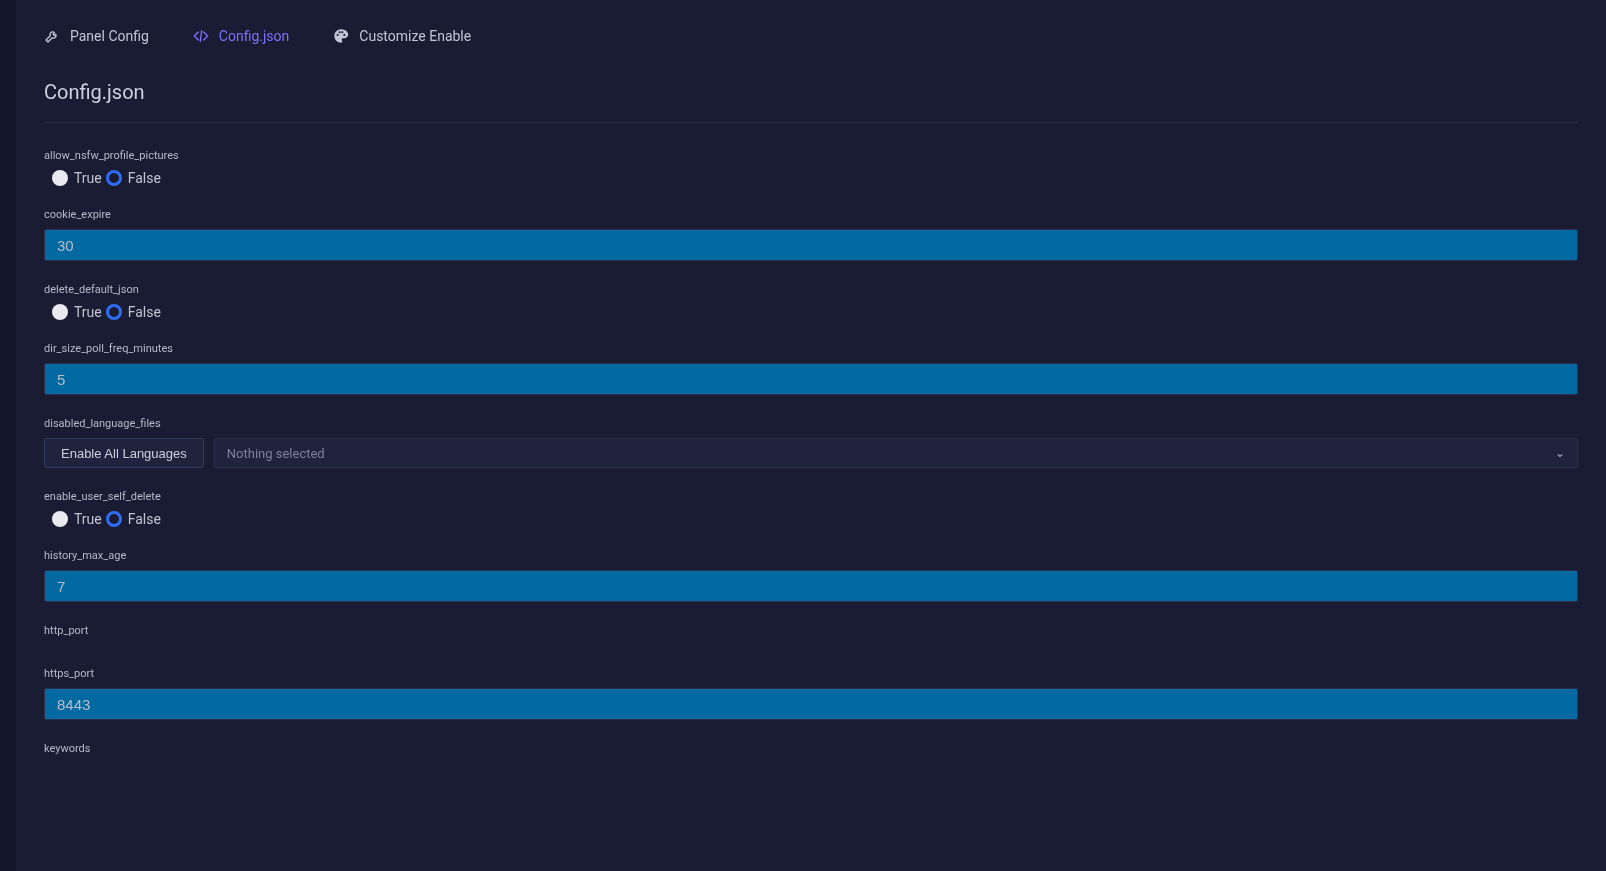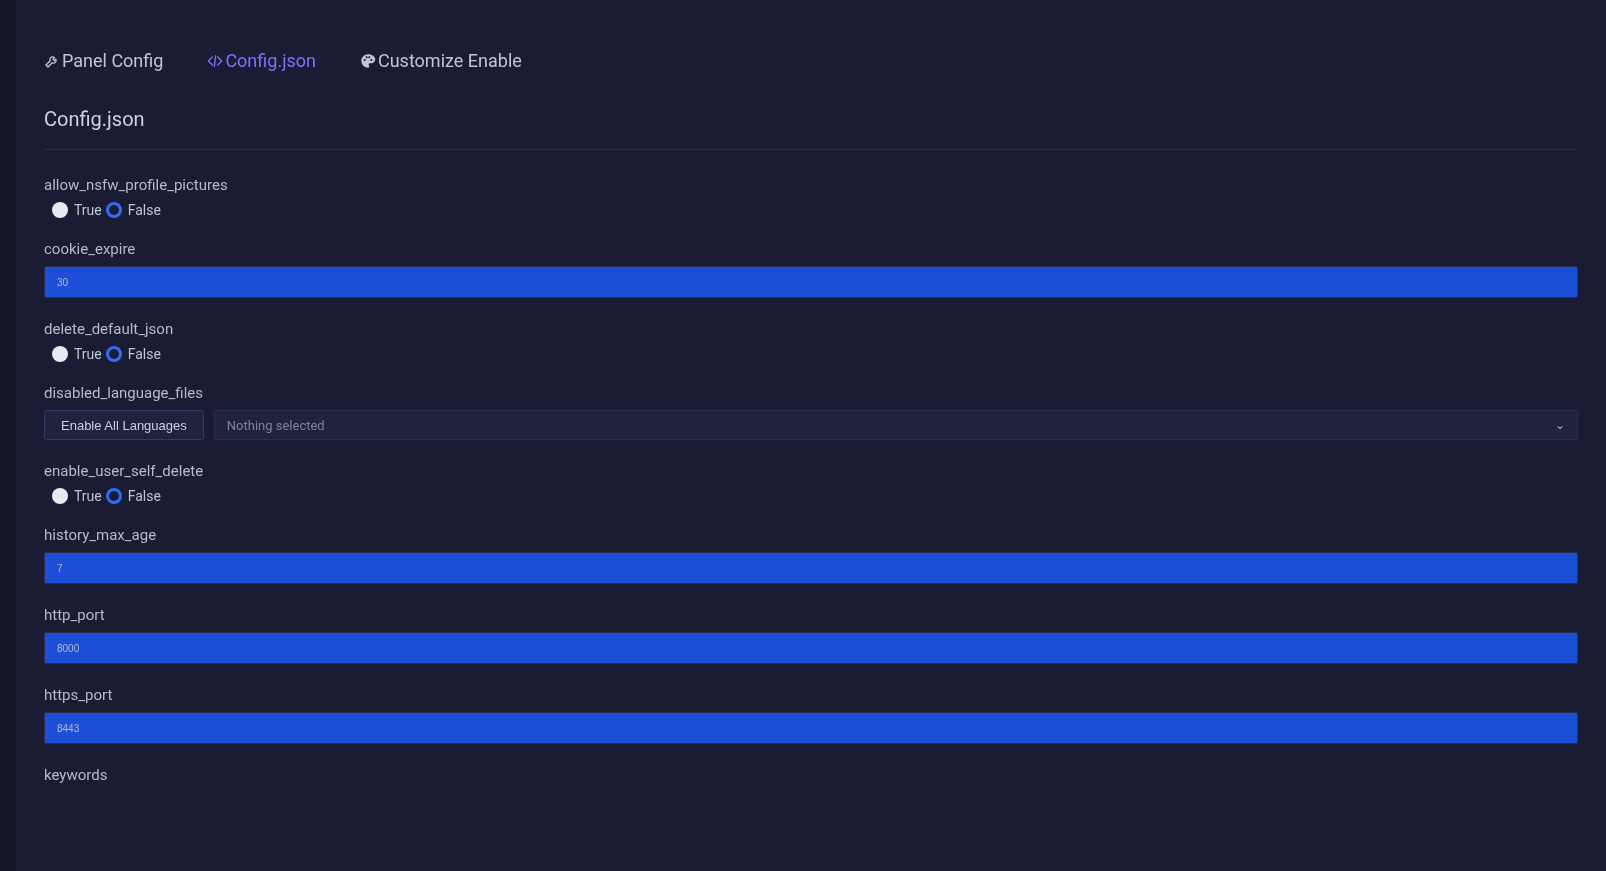--- a/index.html
+++ b/index.html
@@ -29,47 +29,46 @@
   }
   .tabs {
     display: flex;
     gap: 44px;
     margin-bottom: 30px;
     margin-top: 2px;
   }
   .tab {
     display: flex;
     align-items: center;
-    gap: 2px;
+    gap: 10px;
     color: #c2c6d4;
-    font-size: 18px;
+    font-size: 14px;
     cursor: pointer;
     padding: 6px 0;
-    margin-top: 22px;
   }
   .tab.active { color: #7a72ff; }
   .tab .icon { display: inline-flex; width: 16px; height: 16px; align-items: center; justify-content: center; }
   .tab.active .icon svg { stroke: #7a72ff; }
 
   .page-title {
     font-size: 20px;
     font-weight: 400;
     color: #cfd2de;
     margin-bottom: 18px;
   }
   hr.sep {
     border: none;
     border-top: 1px solid #2a2d48;
     margin-bottom: 26px;
   }
   .fields { display: flex; flex-direction: column; }
   .field { margin-bottom: 22px; }
   .field-label {
     color: #b6bacb;
-    font-size: 15px;
+    font-size: 11px;
     margin-bottom: 8px;
     display: block;
   }
   .radio-group {
     display: flex;
     gap: 4px;
     margin-top: 4px;
     padding-left: 8px;
   }
   .radio-row {
@@ -99,26 +98,26 @@
     position: absolute;
     left: 50%; top: 50%;
     width: 6px; height: 6px;
     background: #1a1c33;
     border-radius: 50%;
     transform: translate(-50%, -50%);
   }
   .text-input, .num-input {
     width: 100%;
     height: 32px;
-    background: #1d4ed8;
+    background: #0369a1;
     border: 1px solid #2b2e4c;
     border-radius: 2px;
     color: #b8bccb;
     padding: 0 12px;
-    font-size: 10px;
+    font-size: 15px;
     outline: none;
   }
   .lang-row {
     display: flex;
     width: 100%;
   }
   .btn-enable {
     background: #20233d;
     border: 1px solid #353a5d;
     color: #cdd0dc;
@@ -213,20 +212,24 @@
           <input type="radio" class="radio" name="ddj" style="">
           <span>True</span>
         </label>
         <label class="radio-row">
           <input type="radio" class="radio" name="ddj" checked="" style="">
           <span>False</span>
         </label>
       </div>
     </div>
 
+    <div class="field">
+      <span class="field-label">dir_size_poll_freq_minutes</span>
+      <input class="text-input" type="text" value="5" style="">
+    </div>
 
     <div class="field">
       <span class="field-label">disabled_language_files</span>
       <div class="lang-row">
         <button class="btn-enable">Enable All Languages</button>
         <div class="select-box">
           <span>Nothing selected</span>
           <span class="chev">⌄</span>
         </div>
       </div>
@@ -246,21 +249,20 @@
       </div>
     </div>
 
     <div class="field">
       <span class="field-label">history_max_age</span>
       <input class="text-input" type="text" value="7" style="">
     </div>
 
     <div class="field">
       <span class="field-label">http_port</span>
-      <input class="text-input" type="text" value="8000" style="">
     </div>
 
     <div class="field">
       <span class="field-label">https_port</span>
       <input class="text-input" type="text" value="8443" style="">
     </div>
 
     <div class="field">
       <span class="field-label">keywords</span>
     </div>

